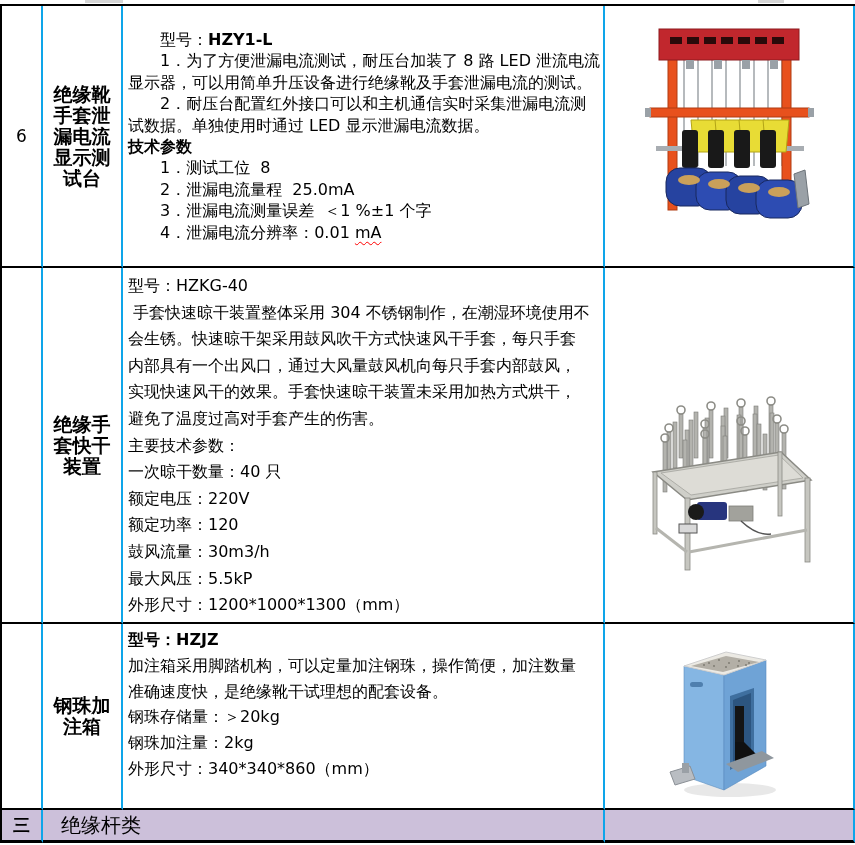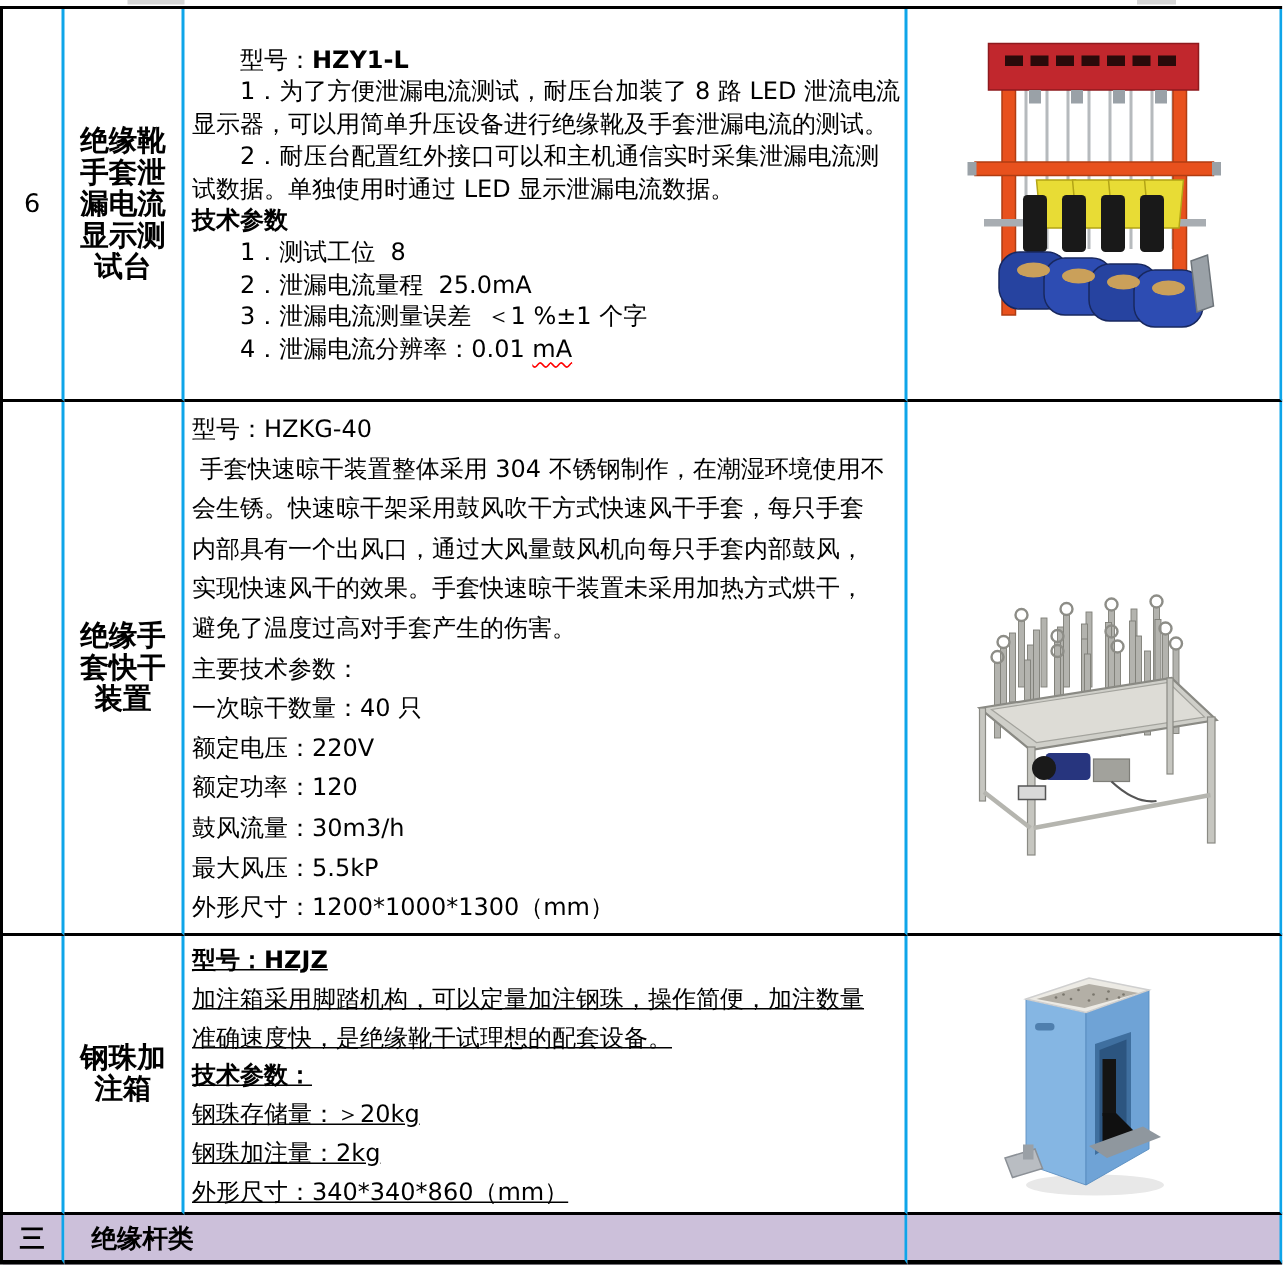--- a/index.html
+++ b/index.html
@@ -13,31 +13,31 @@
        grid-template-rows:262px 356px 186px 33px;
        border-top:2px solid #000;border-left:2px solid #000;background:#fff;}
   .c{border-right:2px solid #0ea5e9;border-bottom:2px solid #000;box-sizing:border-box;overflow:hidden;}
   .noc{display:flex;align-items:center;justify-content:center;font-size:17px;}
   .namec{display:flex;align-items:center;justify-content:center;}
   .namec .nm{width:70px;font-weight:bold;font-size:19px;line-height:21px;text-align:center;word-break:break-all;}
   .desc{font-size:16px;}
   .desc .line{white-space:pre;}
   .r1d{padding:23px 2px 0 5px;line-height:21.4px;}
   .r2d{padding:5px 18px 0 5px;line-height:26.6px;}
-  .r3d{padding:3px 2px 0 5px;line-height:25.8px;text-decoration:underline;}
+  .r3d{padding:3px 2px 0 5px;line-height:25.8px;}
   .b{font-weight:bold;}
   .wavy{text-decoration:underline;text-decoration-style:wavy;text-decoration-color:#ff0000;
         text-decoration-thickness:1px;text-underline-offset:3px;text-decoration-skip-ink:none;}
   .photoc{display:flex;justify-content:center;align-items:center;}
   .p1{align-items:flex-start;padding-top:18px;}
   .p2{align-items:flex-start;padding-top:118px;}
   .footc{background:#ccc0da;border-bottom:3px solid #000;display:flex;align-items:center;}
   .foot-no{justify-content:center;font-weight:bold;font-size:17px;}
   .foot-label-cell{grid-column:2/4;}
-  .foot-label{padding-left:18px;font-weight:bold;font-size:17px;}
+  .foot-label{padding-left:18px;font-weight:normal;font-size:20px;}
 </style>
 </head>
 <body>
 
 <div class="page">
   <div class="remnant rem-left"></div>
   <div class="remnant rem-right"></div>
 
   <div class="tbl">
 
@@ -211,21 +211,20 @@
     <div class="c noc">
       <span></span>
     </div>
     <div class="c namec">
       <div class="nm">钢珠加注箱</div>
     </div>
     <div class="c desc r3d">
       <div class="line b">型号：HZJZ</div>
       <div class="line">加注箱采用脚踏机构，可以定量加注钢珠，操作简便，加注数量</div>
       <div class="line">准确速度快，是绝缘靴干试理想的配套设备。</div>
-      <div class="line b">技术参数：</div>
       <div class="line">钢珠存储量：＞20kg</div>
       <div class="line">钢珠加注量：2kg</div>
       <div class="line">外形尺寸：340*340*860（mm）</div>
     </div>
     <div class="c photoc">
       <svg width="150" height="172" viewBox="0 0 150 172">
         <ellipse cx="76" cy="160" rx="46" ry="7" fill="#d9d9d9" opacity="0.6"></ellipse>
 
         <polygon points="30,36 70,45 70,160 30,146" fill="#85b6e3" stroke="#5d8fc0" stroke-width="0.6"></polygon>
         <polygon points="70,45 112,30 112,136 70,160" fill="#6fa3d6" stroke="#578cbf" stroke-width="0.6"></polygon>

